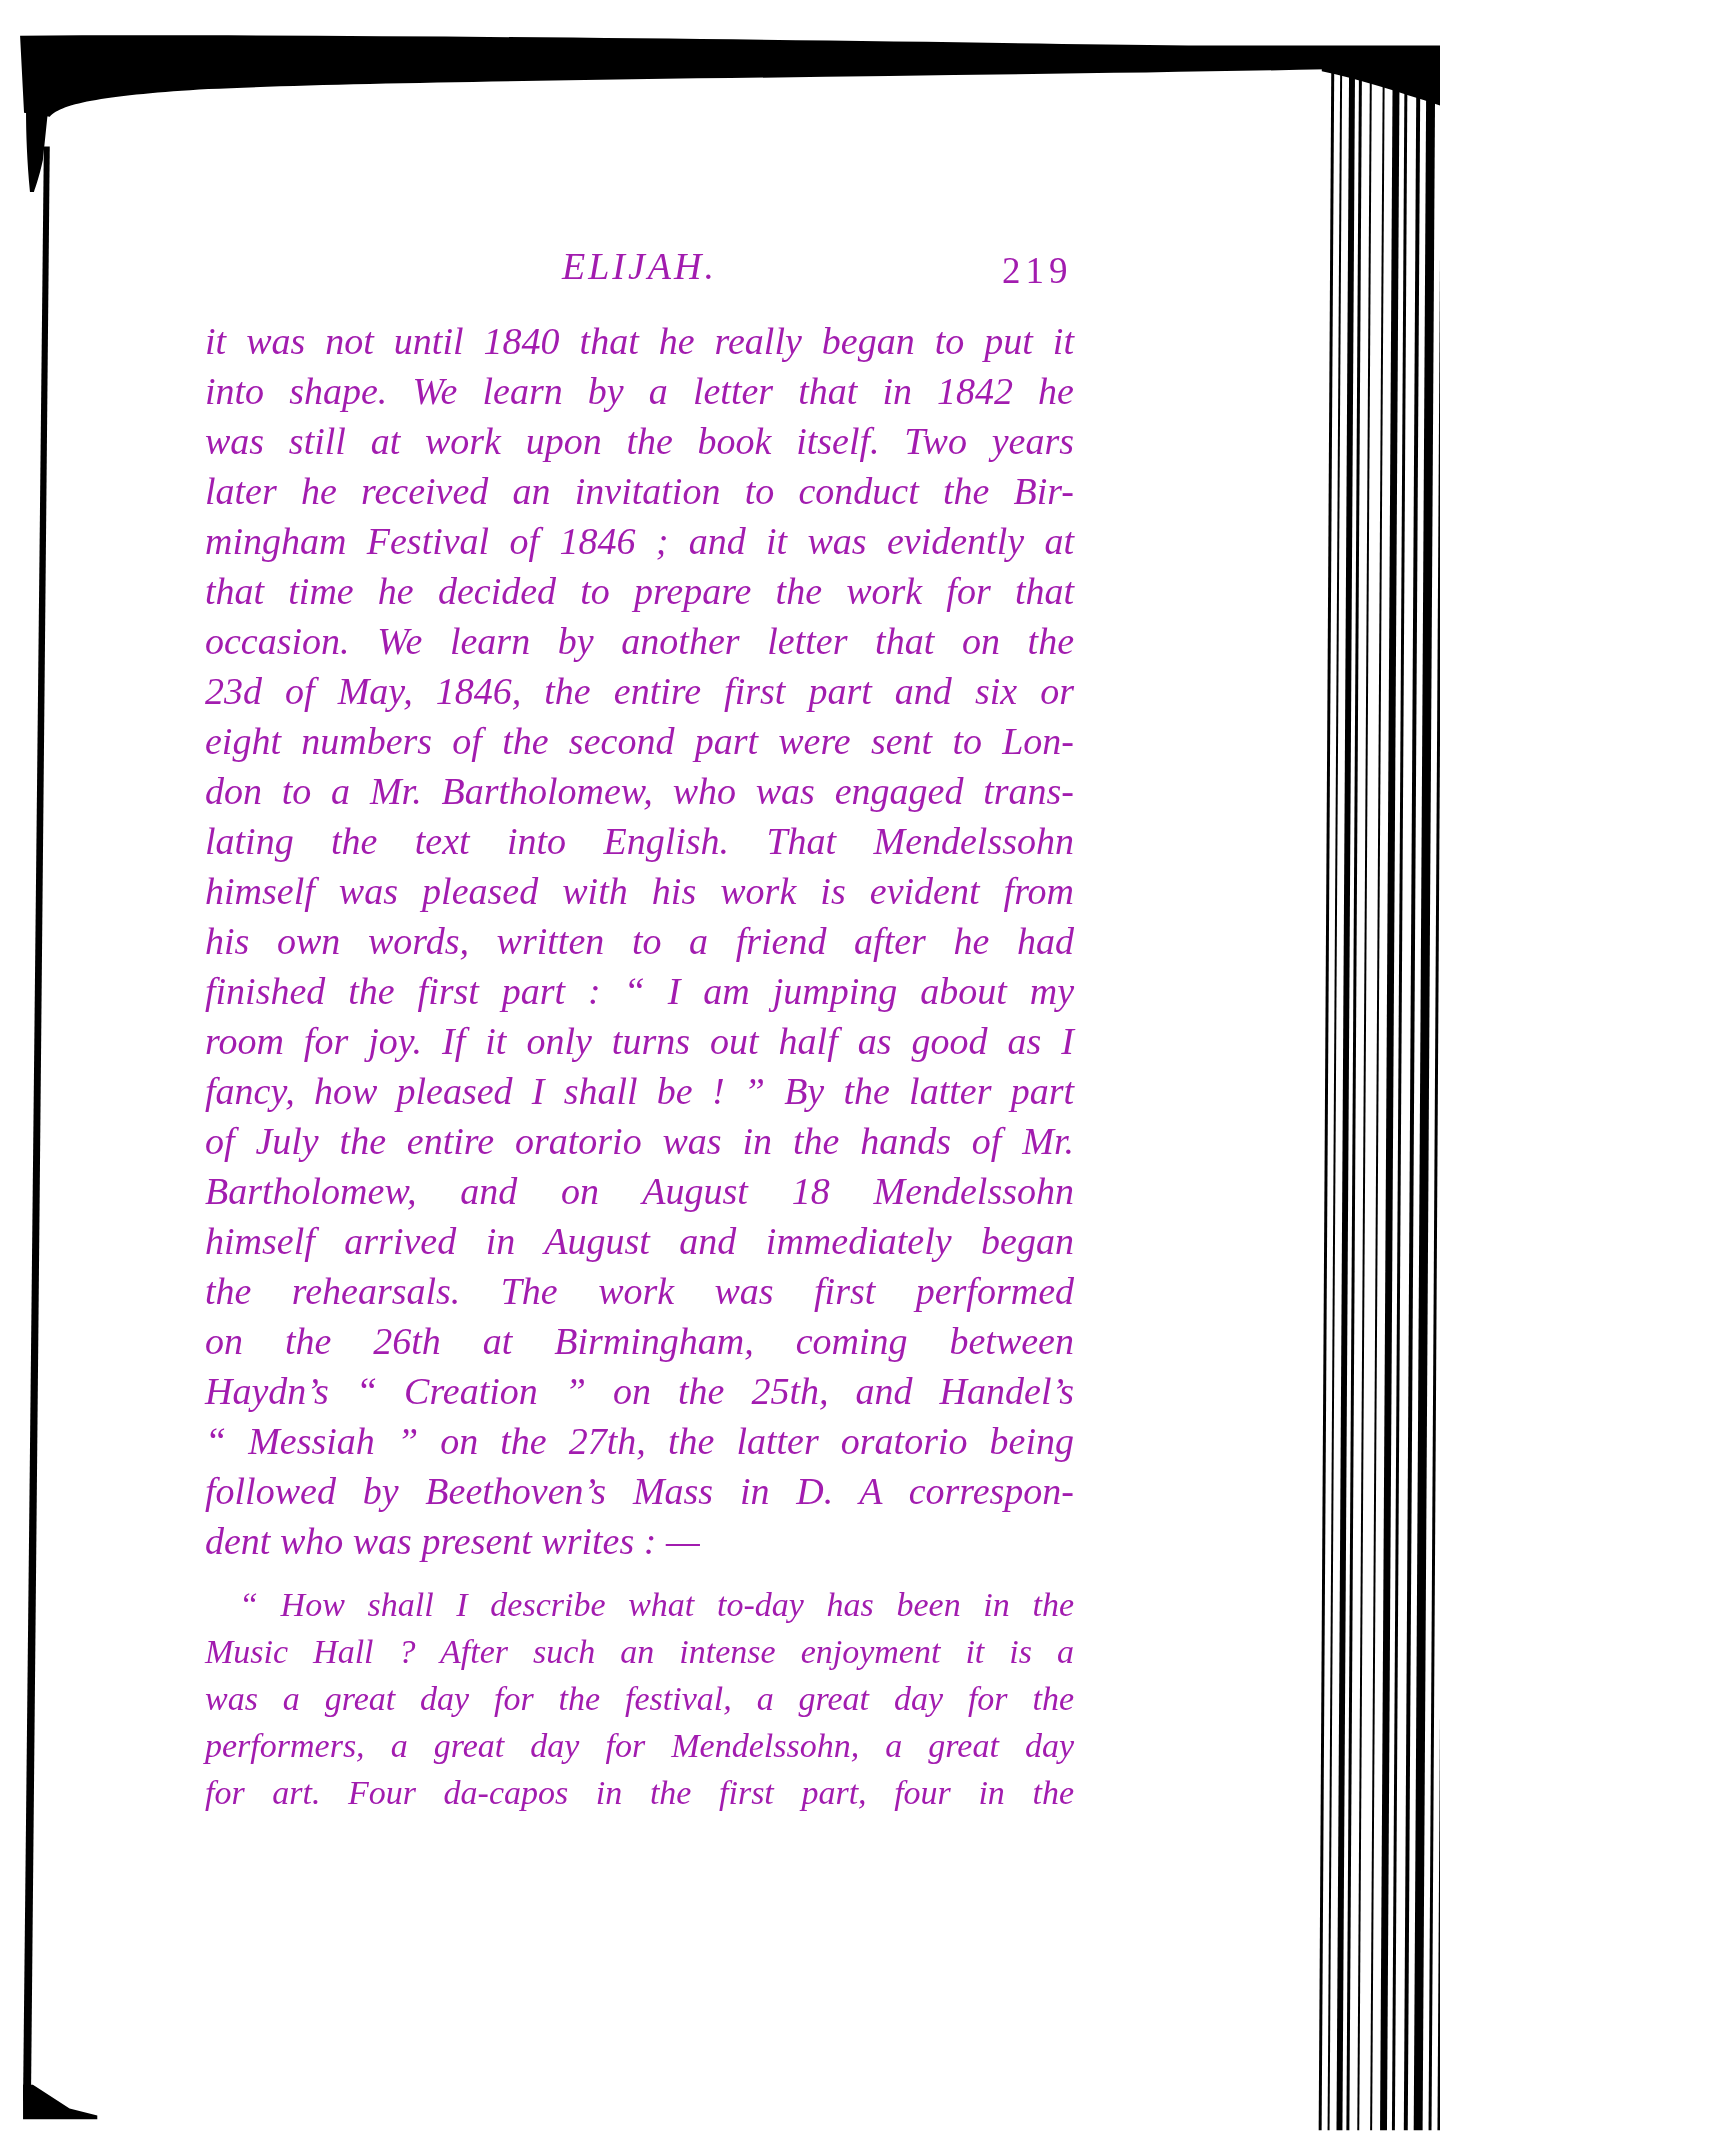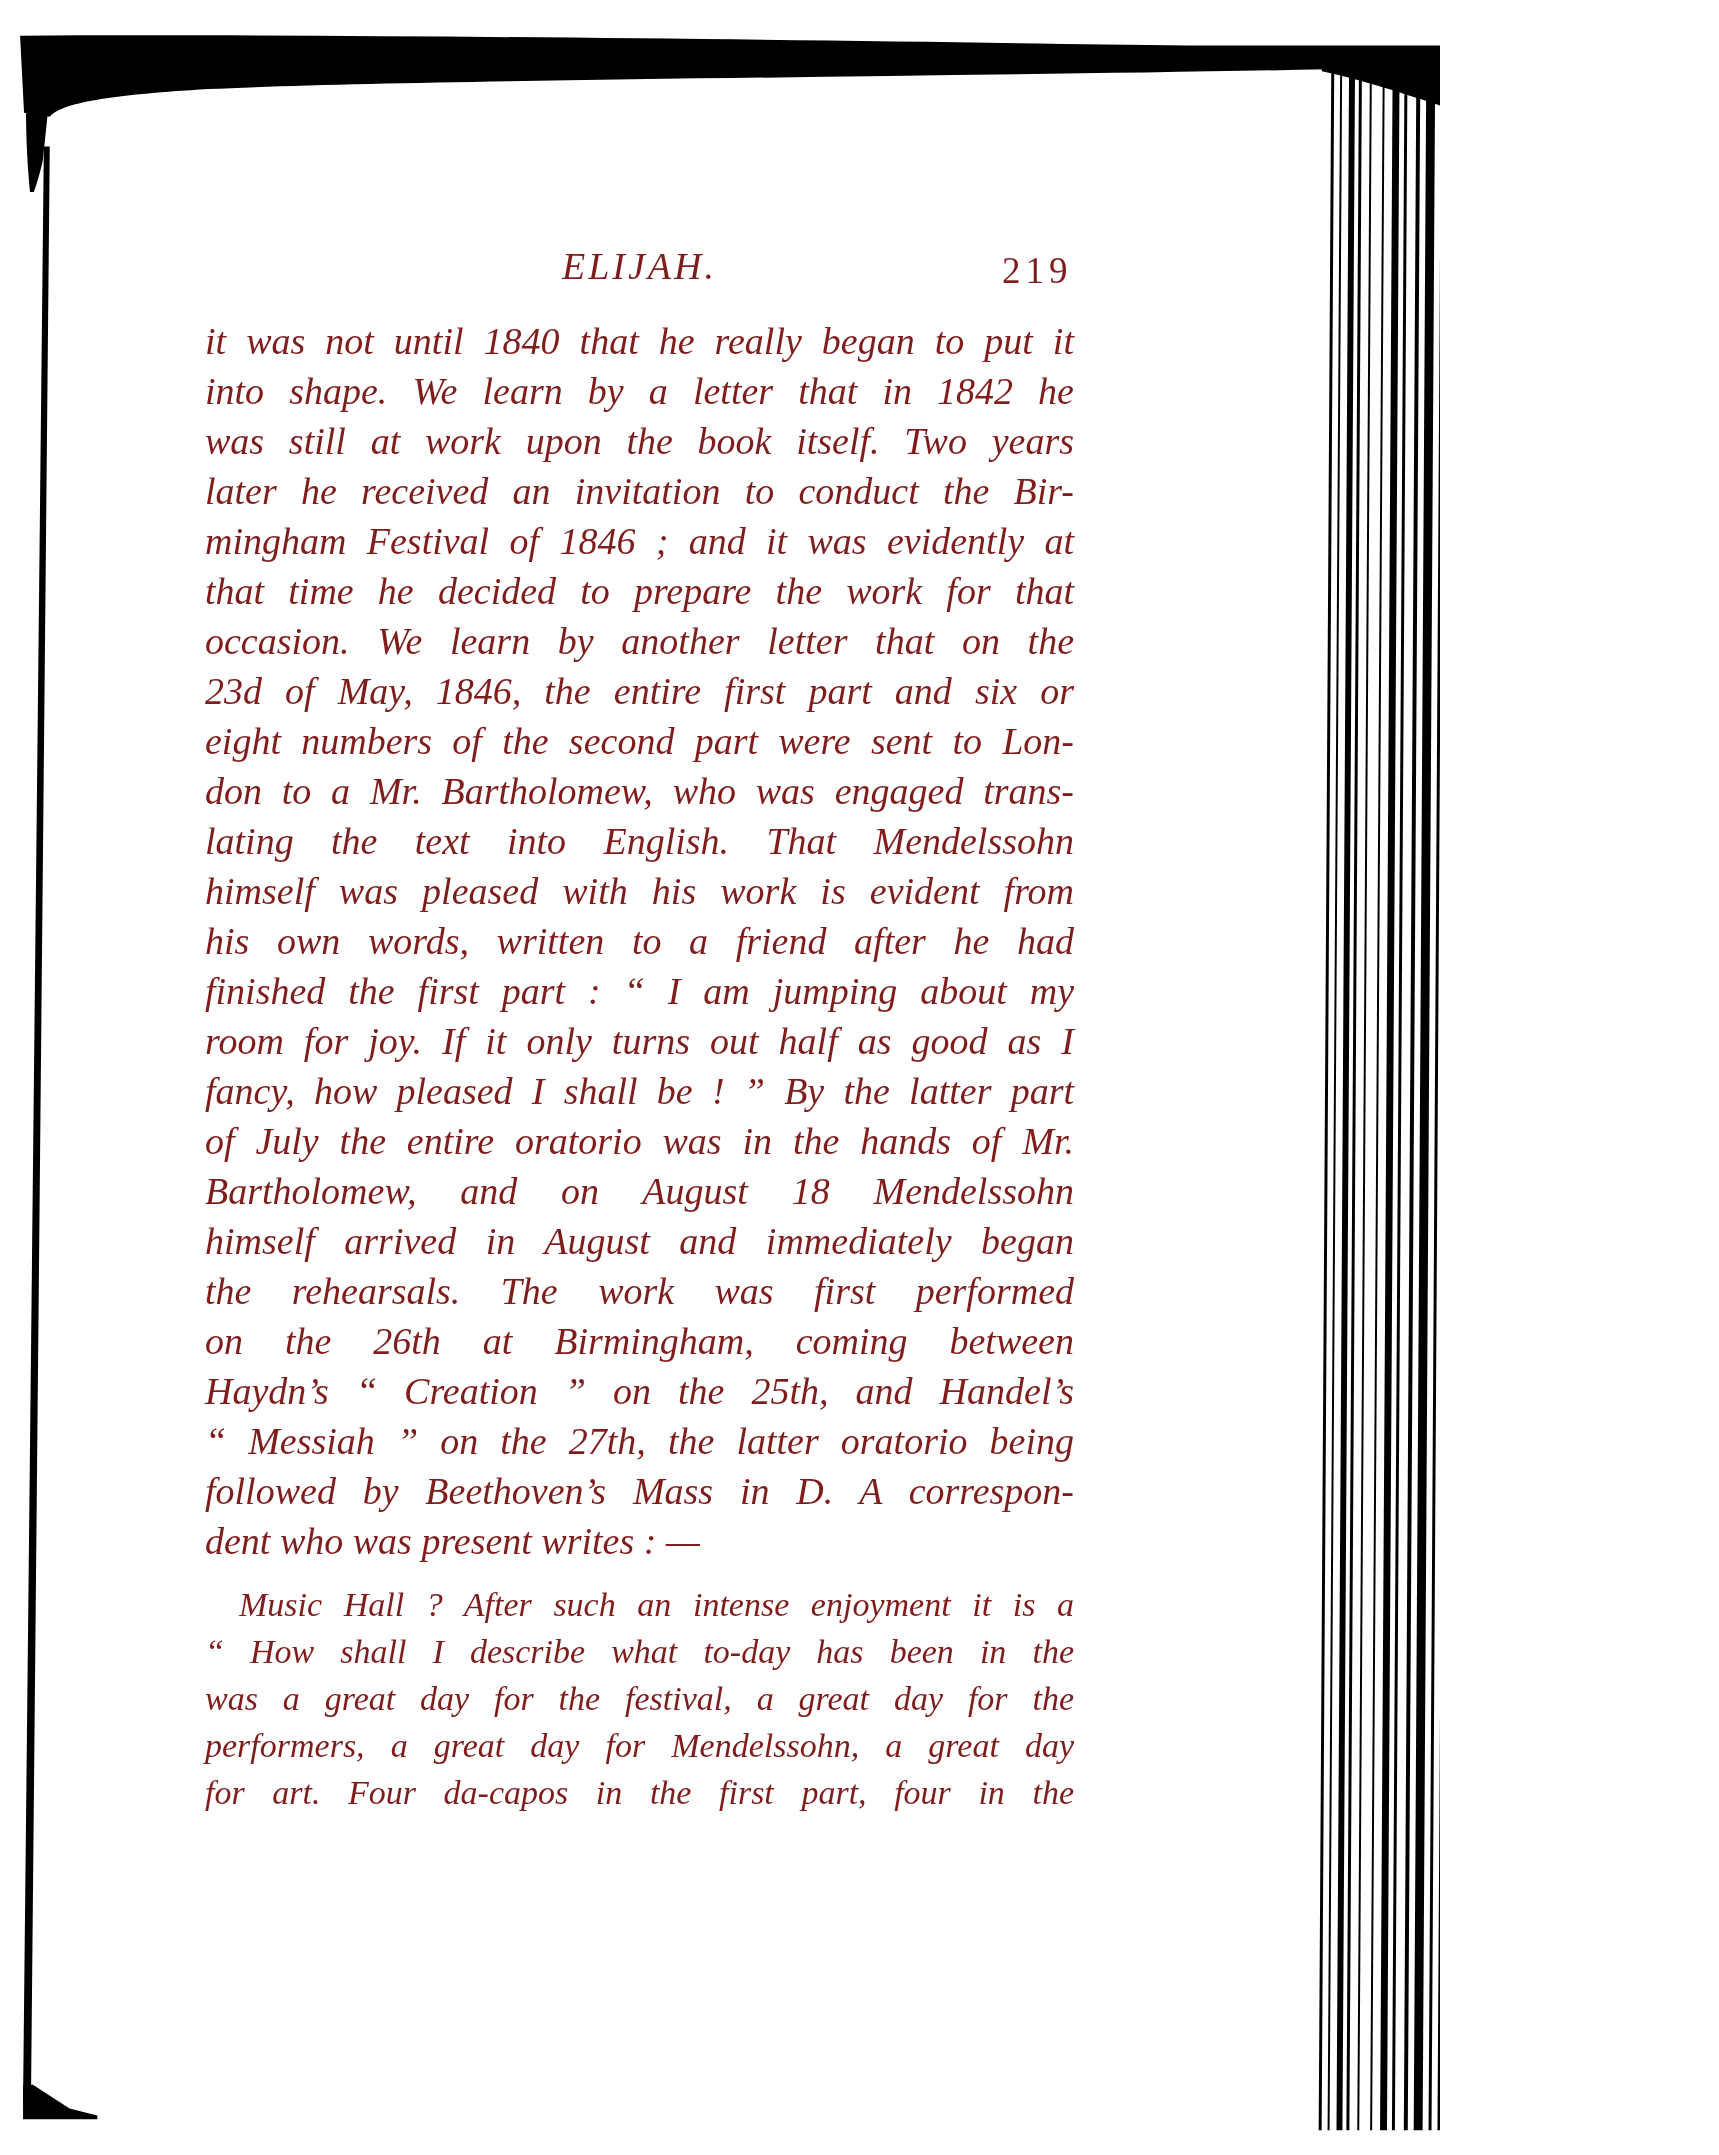--- a/index.html
+++ b/index.html
@@ -3,21 +3,21 @@
 <meta charset="utf-8">
 <style>
   html, body { margin: 0; padding: 0; background: #ffffff; }
   .page {
     position: relative;
     width: 1440px;
     height: 2155px;
     background: #ffffff;
     overflow: hidden;
     font-family: "Liberation Serif", "DejaVu Serif", serif;
-    color: #7f1d1d;
+    color: #a21caf;
   }
   .scan-svg { position: absolute; left: 0; top: 0; width: 1720px; height: 2155px; }
 
   .header-title {
     position: absolute;
     top: 244px; left: 205px; width: 869px;
     text-align: center;
     font-style: italic;
     font-size: 38px;
     letter-spacing: 3px;
@@ -110,21 +110,21 @@
       <div class="tline">himself arrived in August and immediately began</div>
       <div class="tline">the rehearsals.  The work was first performed</div>
       <div class="tline">on the 26th at Birmingham, coming between</div>
       <div class="tline">Haydn’s “ Creation ” on the 25th, and Handel’s</div>
       <div class="tline">“ Messiah ” on the 27th, the latter oratorio being</div>
       <div class="tline">followed by Beethoven’s Mass in D.  A correspon-</div>
       <div class="tline">dent who was present writes : —</div>
     </div>
 
   <div class="para para-quote">
+      <div class="tline">“ How shall I describe what to-day has been in the</div>
       <div class="tline">Music Hall ?  After such an intense enjoyment it is a</div>
-      <div class="tline">“ How shall I describe what to-day has been in the</div>
       <div class="tline">was a great day for the festival, a great day for the</div>
       <div class="tline">performers, a great day for Mendelssohn, a great day</div>
       <div class="tline">for art.  Four da-capos in the first part, four in the</div>
     </div>
 
 </div>
 
 
 </body></html>

